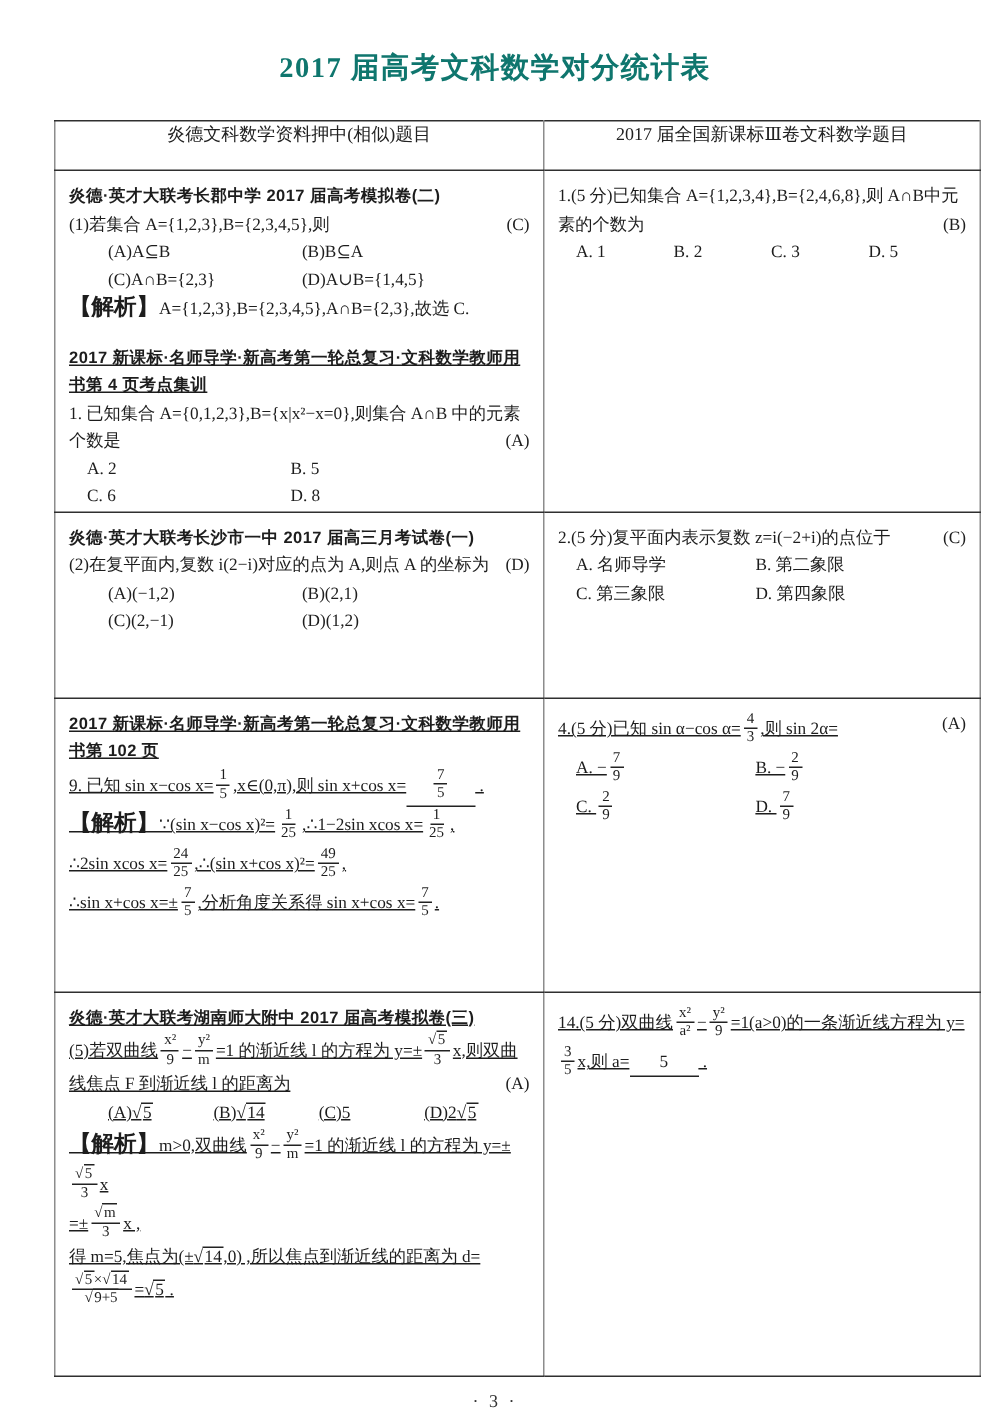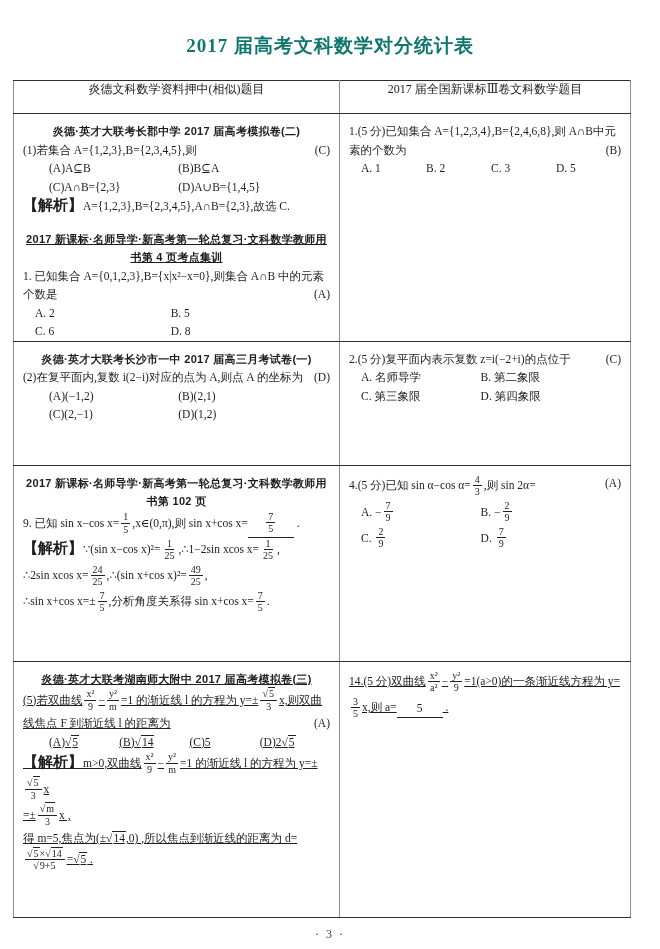--- a/index.html
+++ b/index.html
@@ -7,41 +7,41 @@
     width:660px;height:949px;overflow:hidden;background:#ffffff;color:#1d1d1d;
     font-family:"Liberation Serif","DejaVu Serif",serif;font-size:11.5px;
     -webkit-font-smoothing:antialiased;
   }
   .page{position:relative;width:660px;height:949px;}
   .doc-title{
     padding-top:34px;margin:0;text-align:center;font-size:19px;font-weight:bold;
     letter-spacing:1px;line-height:24px;color:#0f766e;
   }
   table.cmp{
-    border-collapse:collapse;table-layout:fixed;margin:22px 0 0 13px;width:617px;
+    border-collapse:collapse;table-layout:fixed;margin:22px 0 0 36px;width:617px;
   }
   table.cmp td,table.cmp th{
     border-top:1px solid #2f2f2f;border-bottom:1px solid #2f2f2f;
     border-left:1px solid #8c8c8c;border-right:1px solid #8c8c8c;
     box-sizing:border-box;vertical-align:top;overflow:hidden;
   }
   th.hd{
     height:33px;padding:0 4px;text-align:center;vertical-align:middle;
     font-weight:normal;font-size:12px;color:#222;
   }
   td.cell{padding:8px 9px 0 9px;line-height:18.5px;}
   col.c-left{width:326px;}
   col.c-right{width:291px;}
   tbody tr:nth-child(1) td{height:225px;}
   tbody tr:nth-child(2) td{height:124px;}
-  tbody tr:nth-child(3) td{height:196px;}
+  tbody tr:nth-child(3) td{height:196px;text-decoration:underline;}
   tbody tr:nth-child(4) td{height:256px;text-decoration:underline;}
 
   .line{margin:0;}
-  .line.b{font-weight:bold;font-family:"Liberation Sans","DejaVu Sans",sans-serif;font-size:11px;letter-spacing:.3px;text-align:center;}
+  .line.b{font-weight:bold;font-family:"Liberation Sans","DejaVu Sans",sans-serif;font-size:11px;letter-spacing:.3px;}
   .line b{font-family:"Liberation Sans","DejaVu Sans",sans-serif;font-size:15px;}
   .line.gap{margin-top:14px;text-decoration:underline;}
   .ind1{padding-left:12px;}
   .ind2{padding-left:26px;}
   .opts{display:flex;}
   .opts .opt{flex:0 0 46%;}
   .opts.c4 .opt{flex:1 1 0;}
   .akey{float:right;margin-left:8px;}
 
   .frac{

